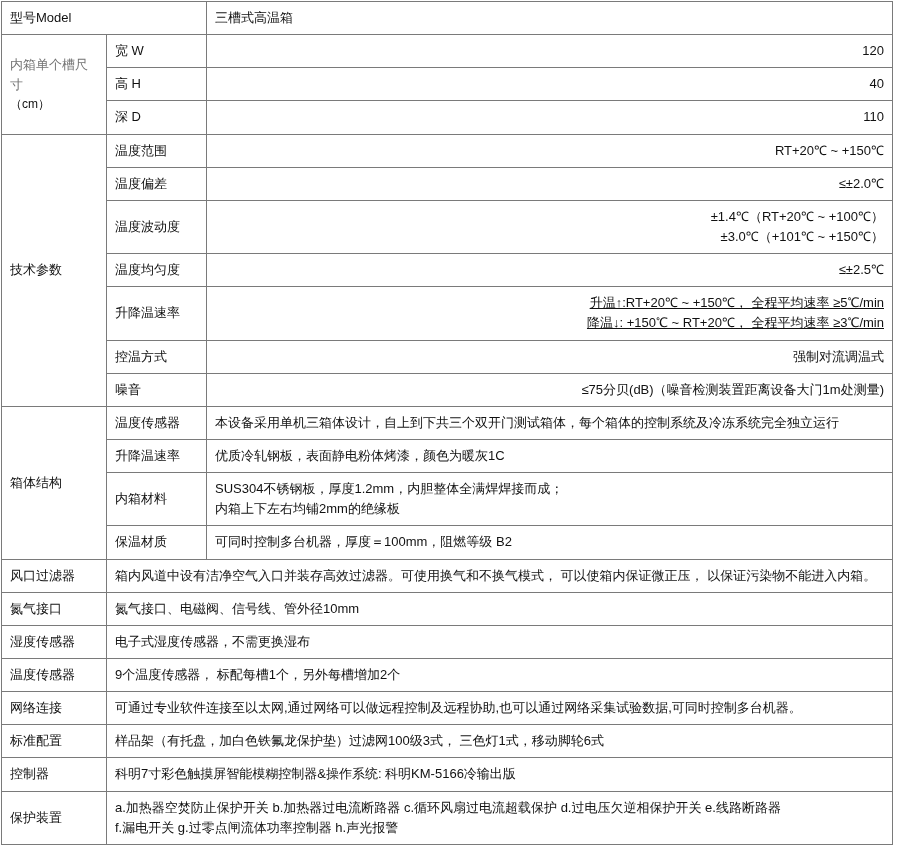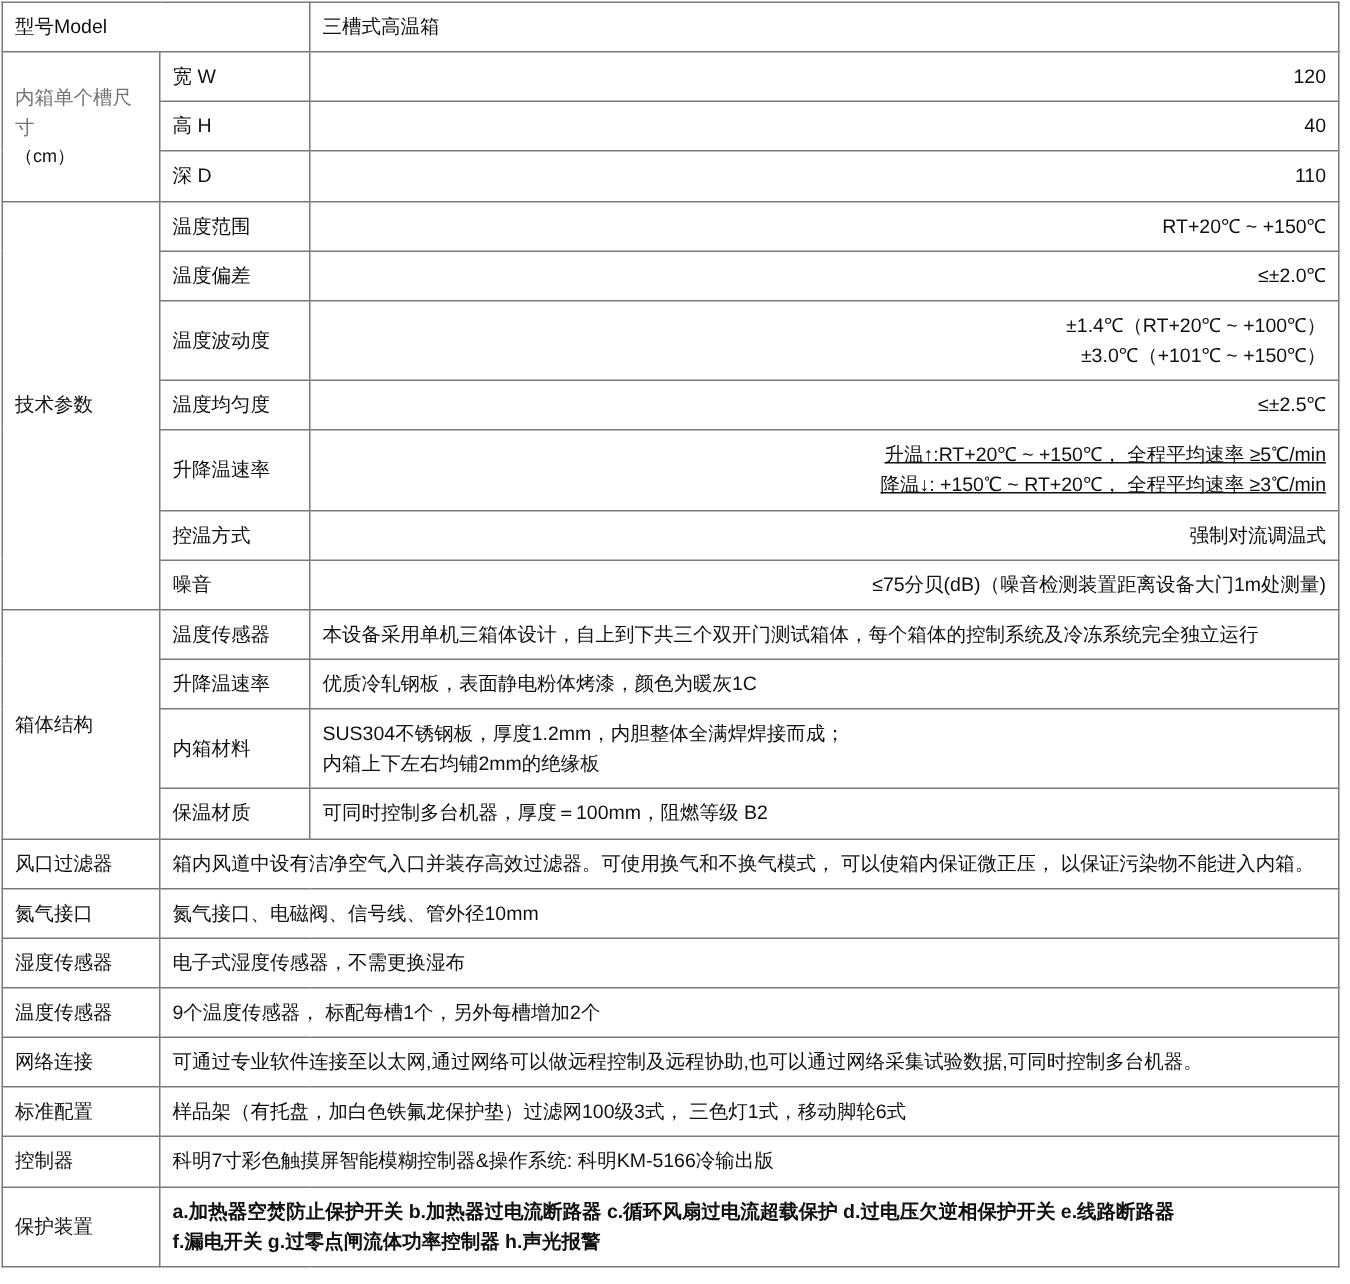--- a/index.html
+++ b/index.html
@@ -160,17 +160,17 @@
     <tr>
       <td class="lbl">标准配置</td>
       <td class="lbl cell-pad-lg" colspan="2">样品架（有托盘，加白色铁氟龙保护垫）过滤网100级3式， 三色灯1式，移动脚轮6式</td>
     </tr>
     <tr>
       <td class="lbl">控制器</td>
       <td class="lbl cell-pad-lg" colspan="2">科明7寸彩色触摸屏智能模糊控制器&amp;操作系统: 科明KM-5166冷输出版</td>
     </tr>
     <tr>
       <td class="lbl">保护装置</td>
-      <td class="lbl cell-pad-lg" colspan="2" style="white-space: pre-line; font-weight: bold;">a.加热器空焚防止保护开关 b.加热器过电流断路器 c.循环风扇过电流超载保护  d.过电压欠逆相保护开关 e.线路断路器
+      <td class="lbl cell-pad-lg" colspan="2" style="white-space: pre-line;">a.加热器空焚防止保护开关 b.加热器过电流断路器 c.循环风扇过电流超载保护  d.过电压欠逆相保护开关 e.线路断路器
 f.漏电开关 g.过零点闸流体功率控制器 h.声光报警</td>
     </tr>
   </tbody>
 </table>
 
 </body></html>

